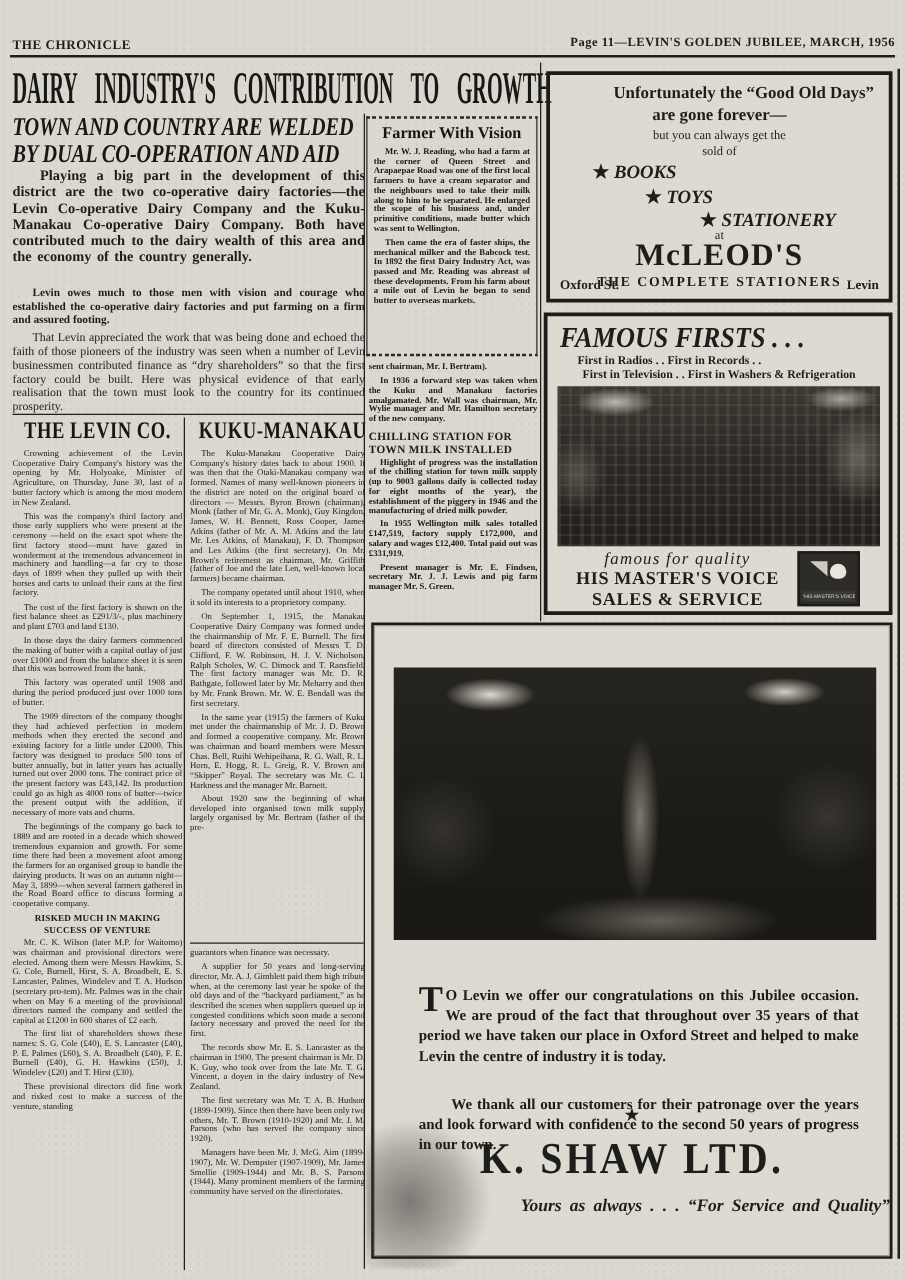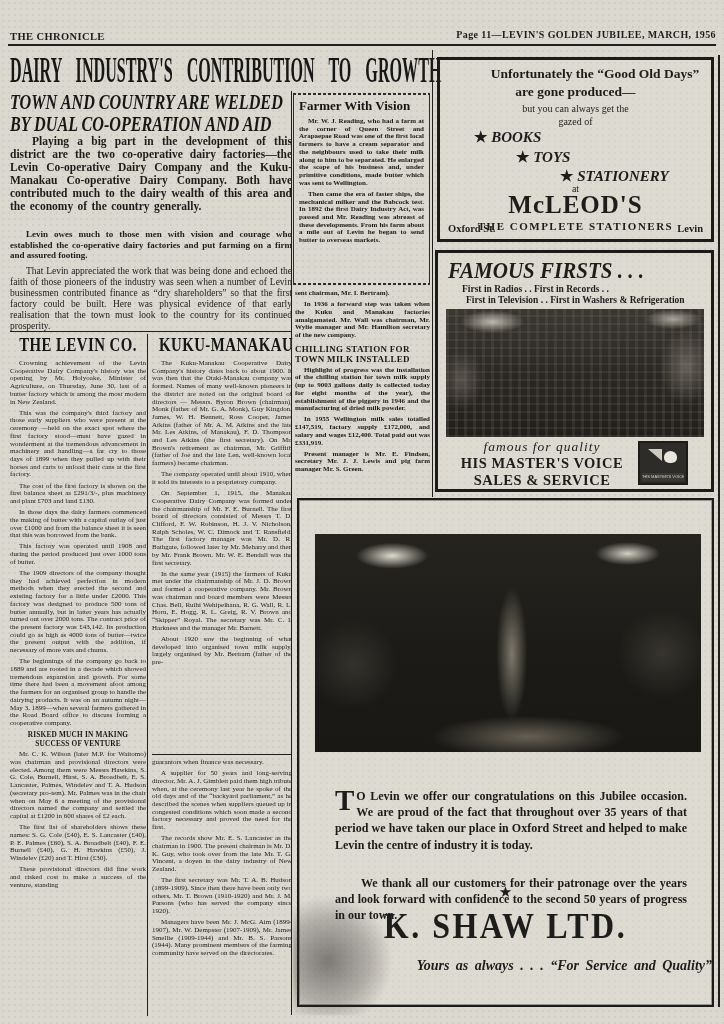--- a/index.html
+++ b/index.html
@@ -33,21 +33,21 @@
   .col-subhead{font-weight:bold;font-size:7.3px;line-height:8.6px;text-align:center;margin:2px 0 3px;
         letter-spacing:.2px;}
   .boldcol p{font-weight:bold;}
   .midsub{font-weight:bold;font-size:9px;line-height:10px;letter-spacing:.3px;margin:4px 0 3px;}
   
   #farmerbox{left:293px;top:93px;width:137px;height:192px;border-left:1px solid #2c2c2a;
         border-right:1px solid #2c2c2a;box-sizing:border-box;padding:5px 5px 0;}
   #farmerbox::before,#farmerbox::after{content:"";position:absolute;left:-1px;right:-1px;height:2px;
         background:repeating-linear-gradient(90deg,#2c2c2a 0 3px,transparent 3px 5px);}
   #farmerbox::before{top:0;} #farmerbox::after{bottom:0;}
-  #farmer-head{font-weight:bold;font-size:13px;margin:0 0 4px;color:#161614;}
+  #farmer-head{font-weight:bold;font-size:13px;text-align:center;margin:0 0 4px;color:#161614;}
   
   .adbox{position:absolute;border:3px solid #1b1b19;box-sizing:border-box;background:rgba(226,223,215,0.35);}
   #mcleods .c{position:absolute;left:0;right:0;text-align:center;}
   .mc-big{font-weight:bold;font-size:13.5px;}
   .mc-small{font-size:10px;}
   .mc-item{position:absolute;font-weight:bold;font-style:italic;font-size:15px;white-space:nowrap;}
   .star{font-style:normal;}
   #mc-name{font-weight:bold;font-size:25px;letter-spacing:1px;}
   #mc-tag{font-weight:bold;font-size:11px;letter-spacing:1.5px;}
   .mc-addr{position:absolute;bottom:5px;font-weight:bold;font-size:10.5px;}
@@ -176,23 +176,23 @@
       <div>CHILLING STATION FOR</div>
       <div>TOWN MILK INSTALLED</div>
     </div>
     <p>Highlight of progress was the installation of the chilling station for town milk supply (up to 9003 gallons daily is collected today for eight months of the year), the establishment of the piggery in 1946 and the manufacturing of dried milk powder.</p>
     <p>In 1955 Wellington milk sales totalled £147,519, factory supply £172,000, and salary and wages £12,400. Total paid out was £331,919.</p>
     <p>Present manager is Mr. E. Findsen, secretary Mr. J. J. Lewis and pig farm manager Mr. S. Green.</p>
   </div>
 
   <div class="adbox" id="mcleods" style="left:437px;top:57px;width:277px;height:185px;">
     <div class="c mc-big" style="top:6px;padding-left:39px;">Unfortunately the “Good Old Days”</div>
-    <div class="c mc-big" style="top:24px;">are gone produced—</div>
+    <div class="c mc-big" style="top:24px;">are gone forever—</div>
     <div class="c mc-small" style="top:43px;">but you can always get the</div>
-    <div class="c mc-small" style="top:56px;">gazed of</div>
+    <div class="c mc-small" style="top:56px;">sold of</div>
     <div class="mc-item" style="left:34px;top:68px;"><span class="star">★</span> <span>BOOKS</span></div>
     <div class="mc-item" style="left:76px;top:88px;"><span class="star">★</span> <span>TOYS</span></div>
     <div class="mc-item" style="left:120px;top:107px;"><span class="star">★</span> <span>STATIONERY</span></div>
     <div class="c mc-small" style="top:123px;">at</div>
     <div class="c" id="mc-name" style="top:131px;">McLEOD'S</div>
     <div class="c" id="mc-tag" style="top:160px;">THE COMPLETE STATIONERS</div>
     <div class="mc-addr" style="left:8px;">Oxford St.</div>
     <div class="mc-addr" style="right:8px;">Levin</div>
   </div>
 

